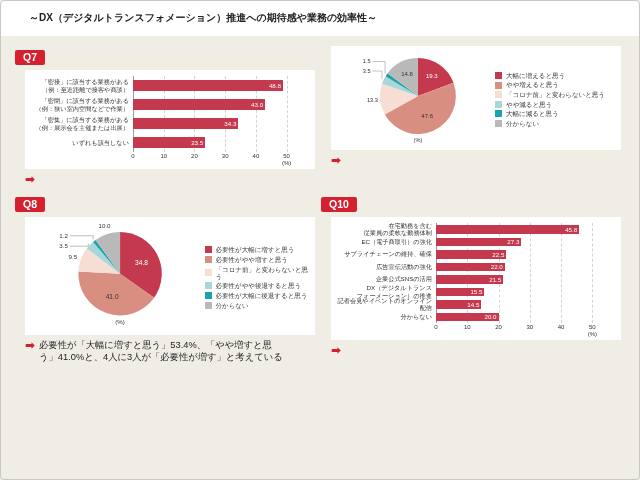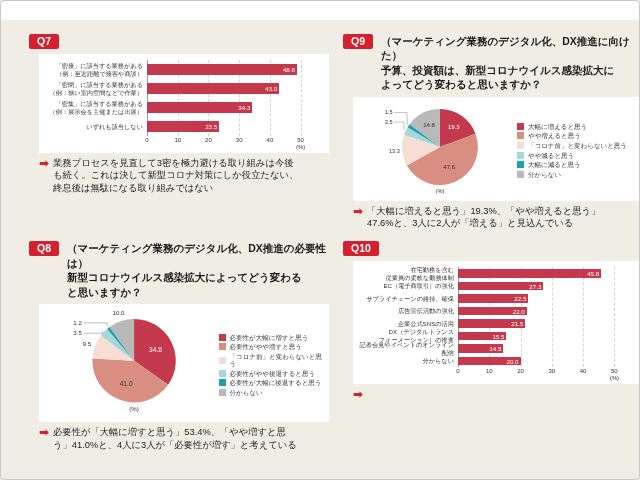--- a/index.html
+++ b/index.html
@@ -8,21 +8,21 @@
     font-family:"Liberation Sans","DejaVu Sans",sans-serif;
     background:#f0ede5;
     border:1px solid #c8c8c8;
     border-radius:4px;
     overflow:hidden;
     display:flex; flex-direction:column;
   }
   .header { background:#fff; padding:10px 0 9px 28px; display:flex; align-items:flex-end; gap:16px; border-radius:4px 4px 0 0; }
   .title { font-size:17px; font-weight:bold; color:#111; letter-spacing:.5px; }
   .subtitle { font-size:10px; font-weight:bold; color:#222; padding-bottom:2px; }
-  .grid { flex:1; display:grid; grid-template-columns:302px 302px; column-gap:12px; padding:8px 12px 0 28px; align-content:start; }
+  .grid { flex:1; display:grid; grid-template-columns:302px 302px; column-gap:4px; padding:8px 12px 0 14px; align-content:start; }
   .cell { margin-bottom:4px; }
   .qhead { display:flex; gap:8px; margin:6px 0 5px; align-items:flex-start; }
   .badge { background:#d5202f; color:#fff; font-weight:bold; font-size:10.5px; padding:1px 8px 2px; border-radius:2px; flex:0 0 auto; }
   .qtext { font-size:10.5px; font-weight:bold; line-height:1.38; color:#1a1a1a; white-space:pre-line; }
   .panel { background:#fff; margin:2px 2px 4px 10px; padding:6px 5px 3px; }
   .note { display:flex; gap:4px; margin:4px 0 2px 10px; }
   .note-arrow { color:#d5202f; font-size:12px; line-height:1; flex:0 0 auto; font-weight:bold; }
   .note-text { font-size:9.3px; line-height:1.32; color:#222; white-space:pre-line; font-weight:500; }
 
   
@@ -53,20 +53,21 @@
   .legend-row { display:flex; align-items:center; gap:4px; }
   .legend-swatch { width:7px; height:7px; flex:0 0 auto; }
   .legend-label { font-size:6.5px; color:#333; line-height:1.1; }
 
   .brand { display:flex; justify-content:flex-end; align-items:baseline; gap:2px; padding:2px 16px 3px 0; }
 </style>
 </head>
 <body>
 
 <div class="header">
+  <div class="subtitle">～DX（デジタルトランスフォメーション）推進への期待感や業務の効率性～</div>
 </div>
 
 <div class="grid">
 
   <div class="cell">
     <div class="qhead">
       <span class="badge">Q7</span>
     </div>
     <div class="panel">
       <div id="q7-chart" class="barchart">
@@ -120,33 +121,24 @@
               <span class="bc-tick" style="left: 54.5455%;">30</span>
               <span class="bc-tick" style="left: 72.7273%;">40</span>
               <span class="bc-tick" style="left: 90.9091%;">50</span>
               <span class="bc-unit" style="left: 90.9091%;">(%)</span>
             </div>
           </div>
         </div>
     </div>
     <div class="note">
       <span class="note-arrow">➡</span>
-      <div class="note-text">業務プロセスを見直して3密を極力避ける取り組みは今後
-も続く。これは決して新型コロナ対策にしか役立たない、
-終息後は無駄になる取り組みではない</div>
     </div>
   </div>
 
   <div class="cell">
-    <div class="qhead">
-      <span class="badge">Q9</span>
-      <div class="qtext">（マーケティング業務のデジタル化、DX推進に向けた）
-予算、投資額は、新型コロナウイルス感染拡大に
-よってどう変わると思いますか？</div>
-    </div>
     <div class="panel">
       <div id="q9-chart" class="piechart">
           <svg viewBox="0 0 182 110">
             <path d="M95,51 L95.00,7.00 A44,44 0 0 1 136.21,35.58 Z" fill="#c4394e"></path>
             <text x="111.04707032112938" y="30.259621132990738" text-anchor="middle" font-size="7" fill="#fff">19.3</text>
             <path d="M95,51 L136.21,35.58 A44,44 0 0 1 56.58,72.44 Z" fill="#d98e82"></path>
             <text x="105.7205877890693" y="76.55900251428932" text-anchor="middle" font-size="7" fill="#333">47.6</text>
             <path d="M95,51 L56.58,72.44 A44,44 0 0 1 53.33,36.88 Z" fill="#f6ded4"></path>
             <text x="42.21980683612516" y="58.0219508068892" text-anchor="middle" font-size="6.5" fill="#333">13.3</text>
             <path d="M95,51 L53.33,36.88 A44,44 0 0 1 57.41,28.13 Z" fill="#a9d6da"></path>
@@ -182,31 +174,26 @@
             </div>
             <div class="legend-row">
               <span class="legend-swatch" style="background: rgb(185, 185, 185);"></span>
               <span class="legend-label">分からない</span>
             </div>
           </div>
         </div>
     </div>
     <div class="note">
       <span class="note-arrow">➡</span>
-      <div class="note-text">「大幅に増えると思う」19.3%、「やや増えると思う」
-47.6%と、3人に2人が「増える」と見込んでいる</div>
     </div>
   </div>
 
   <div class="cell">
     <div class="qhead">
       <span class="badge">Q8</span>
-      <div class="qtext">（マーケティング業務のデジタル化、DX推進の必要性は）
-新型コロナウイルス感染拡大によってどう変わる
-と思いますか？</div>
     </div>
     <div class="panel">
       <div id="q8-chart" class="piechart">
           <svg viewBox="0 0 182 110">
             <path d="M95,51 L95.00,7.00 A44,44 0 0 1 130.92,76.41 Z" fill="#c4394e"></path>
             <text x="117.66524217372165" y="41.67152195693963" text-anchor="middle" font-size="7" fill="#fff">34.8</text>
             <path d="M95,51 L130.92,76.41 A44,44 0 0 1 51.06,48.79 Z" fill="#d98e82"></path>
             <text x="86.65781748320587" y="77.51800967858863" text-anchor="middle" font-size="7" fill="#333">41.0</text>
             <path d="M95,51 L51.06,48.79 A44,44 0 0 1 59.90,24.47 Z" fill="#f6ded4"></path>
             <text x="45.189966592425044" y="35.090318281751415" text-anchor="middle" font-size="6.5" fill="#333">9.5</text>

